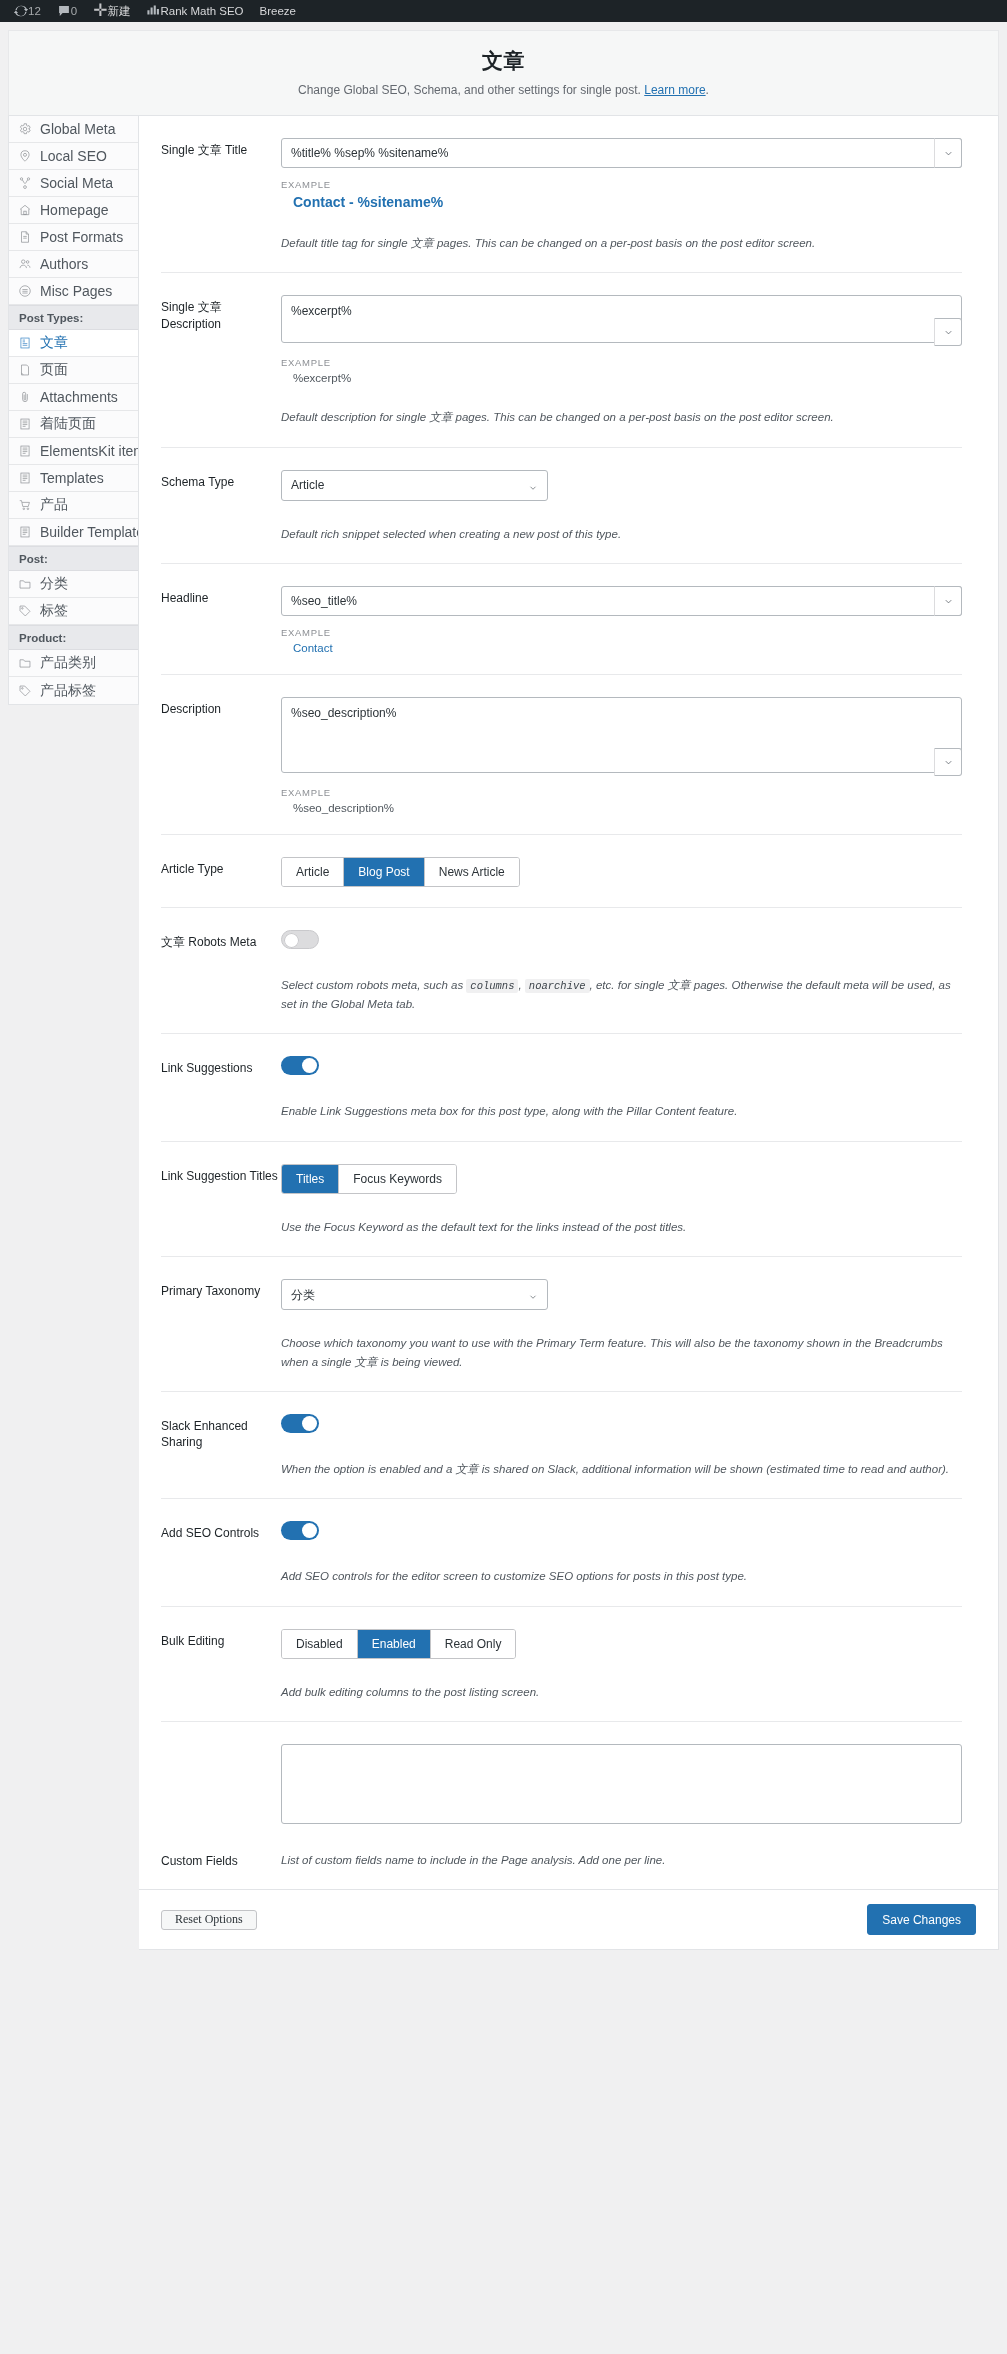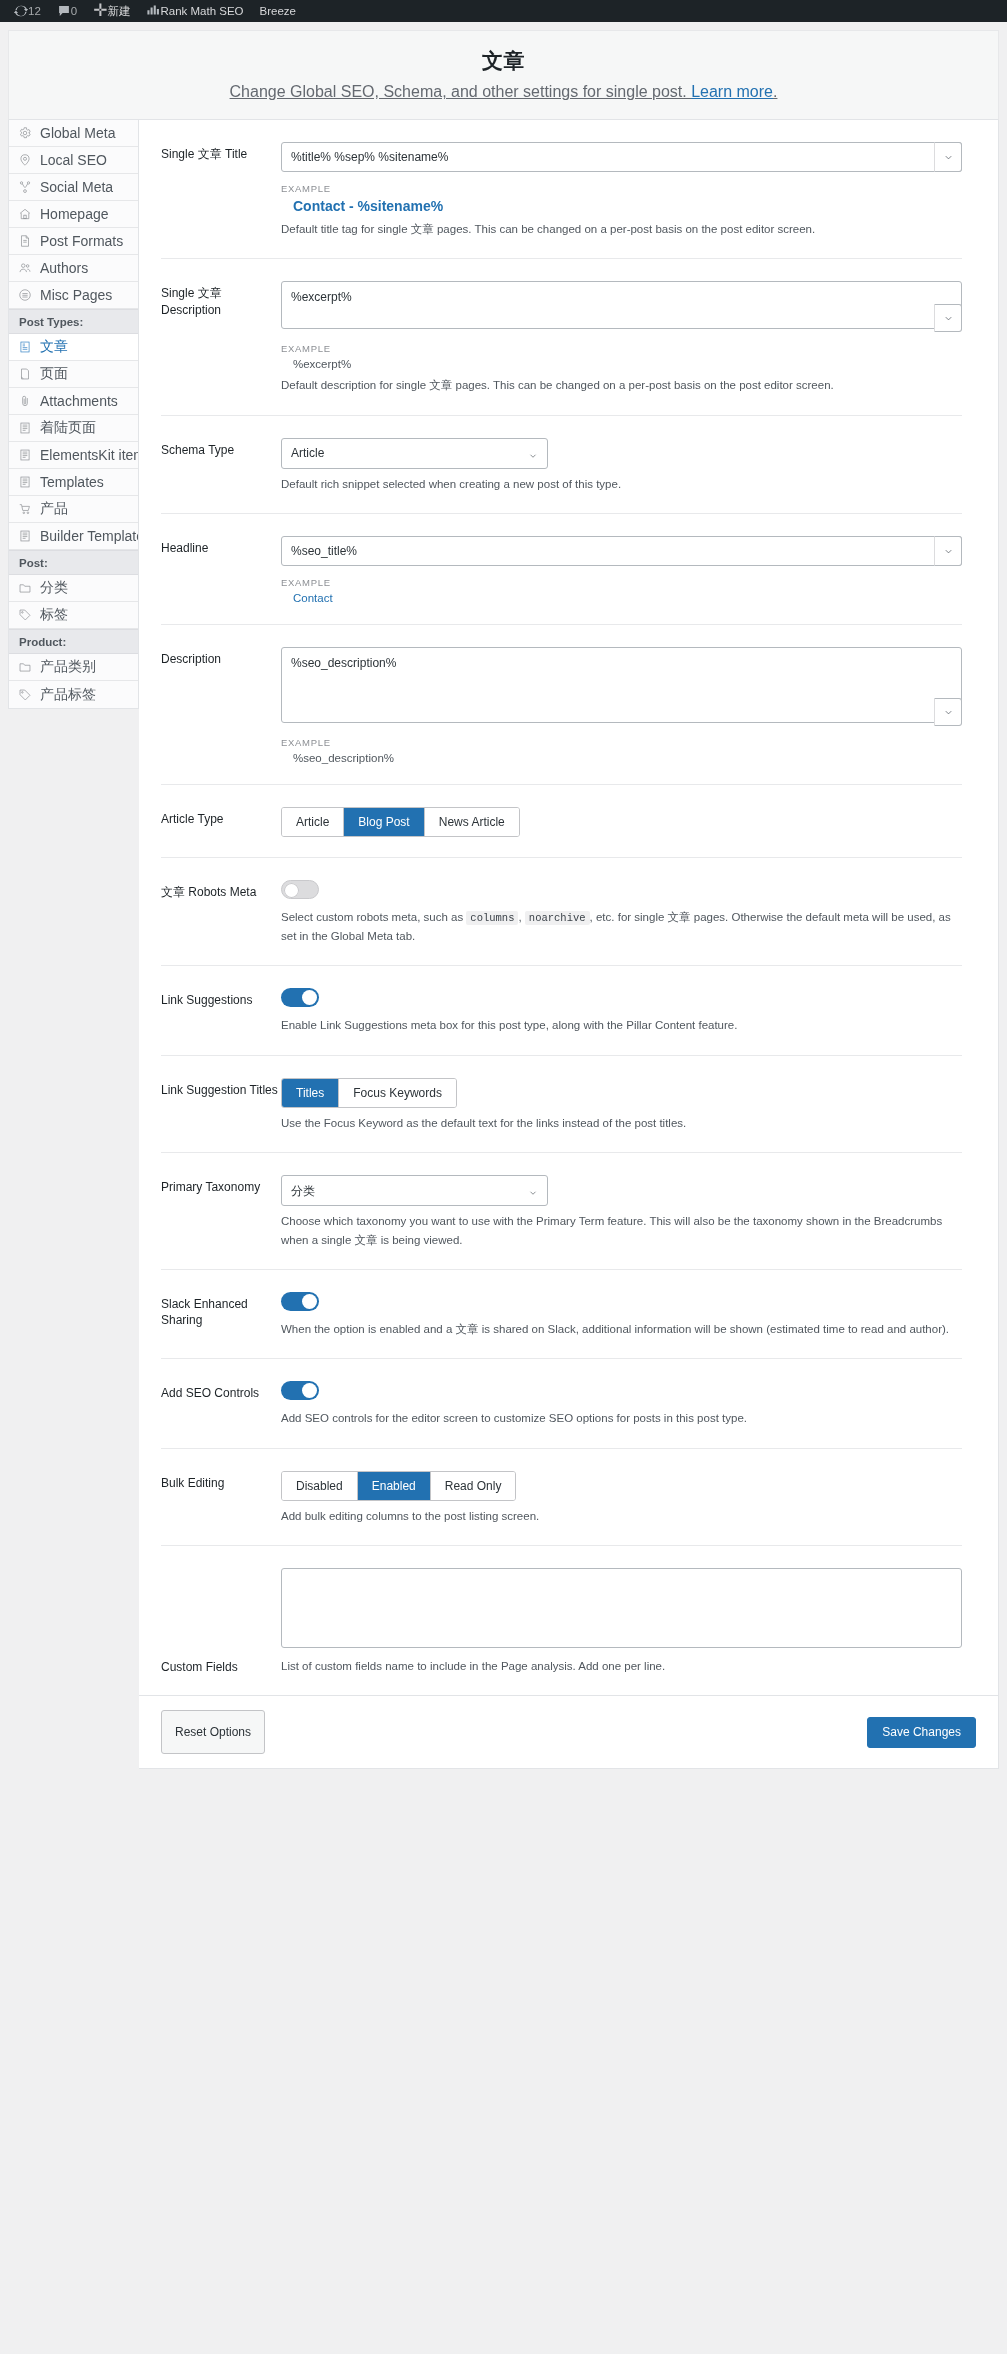--- a/index.html
+++ b/index.html
@@ -37,21 +37,21 @@
     border-left:1px solid #e7e8ea;
     border-right:1px solid #e7e8ea;
   }
   .page-header h1 {
     margin:0 0 8px 0;
     font-size:21px;
     font-weight:700;
     color:#1d2327;
     letter-spacing:.5px;
   }
-  .page-header .sub { font-size:16px; color:#646970;text-decoration:underline; }
+  .page-header .sub { font-size:12px; color:#646970; }
   .page-header .sub a { color:#2271b1; text-decoration:underline; }
 
   
   .wrap { display:flex; align-items:flex-start; margin:0 8px 8px 8px; }
 
   
   .sidebar { width:131px; flex:0 0 131px; background:#fbfbfc; border:1px solid #e2e4e7; border-top:none; }
   .nav-item {
     display:flex; align-items:center; gap:8px;
     height:27px; padding:0 8px;
@@ -118,21 +118,21 @@
 
   .example-cap {
     margin-top:11px; font-size:9.5px; letter-spacing:.7px;
     color:#8c8f94; text-transform:uppercase; font-weight:400;
   }
   .example-val { margin-top:4px; font-size:12px; color:#2271b1;margin-left:12px; }
   .example-val.big { font-size:14px; font-weight:700; color:#2271b1; }
   .example-val.plain { color:#50575e; font-size:11.5px; }
   .example-val.link { color:#2271b1; font-size:11.5px; }
 
-  .help { margin-top:6px; font-size:11.5px; color:#50575e; line-height:1.6; max-width:none; }
+  .help { margin-top:24px; font-size:11.5px; color:#50575e; line-height:1.6; max-width:none;font-style:italic; }
   .help code {
     font-family:"Liberation Mono", monospace;
     background:#f0f0f1; border-radius:2px;
     padding:1px 4px; font-size:10.5px; color:#3c434a;
   }
 
   select.sel {
     width:267px; height:31px;
     border:1px solid #b4b9be; border-radius:3px;
     background:#fff; padding:0 26px 0 9px;
@@ -166,24 +166,24 @@
   .tgl.off { background:#dcdcde; border:1px solid #c9c9cc; }
   .tgl.off .knob { left:2px; background:#fff; box-shadow:0 0 0 1px #c9c9cc inset; }
 
   
   .footer {
     display:flex; align-items:center; justify-content:space-between;
     padding:14px 22px; border-top:1px solid #e2e4e7;
     background:#fff;
   }
   .btn-secondary {
-    font-family:Liberation Sans, sans-serif; font-size:12px;
+    font-family:Liberation Serif, serif; font-size:12px;
     background:#f6f7f7; color:#2c3338;
     border:1px solid #c3c4c7; border-radius:3px;
-    padding:0 13px; height:44px; cursor:pointer;
+    padding:0 13px; height:20px; cursor:pointer;
   }
   .btn-primary {
     font-family:"Liberation Sans", sans-serif; font-size:12px;
     background:#2271b1; color:#fff;
     border:1px solid #2271b1; border-radius:3px;
     padding:0 14px; height:31px; cursor:pointer; font-weight:400;
   }
 </style>
 </head>
 <body>

